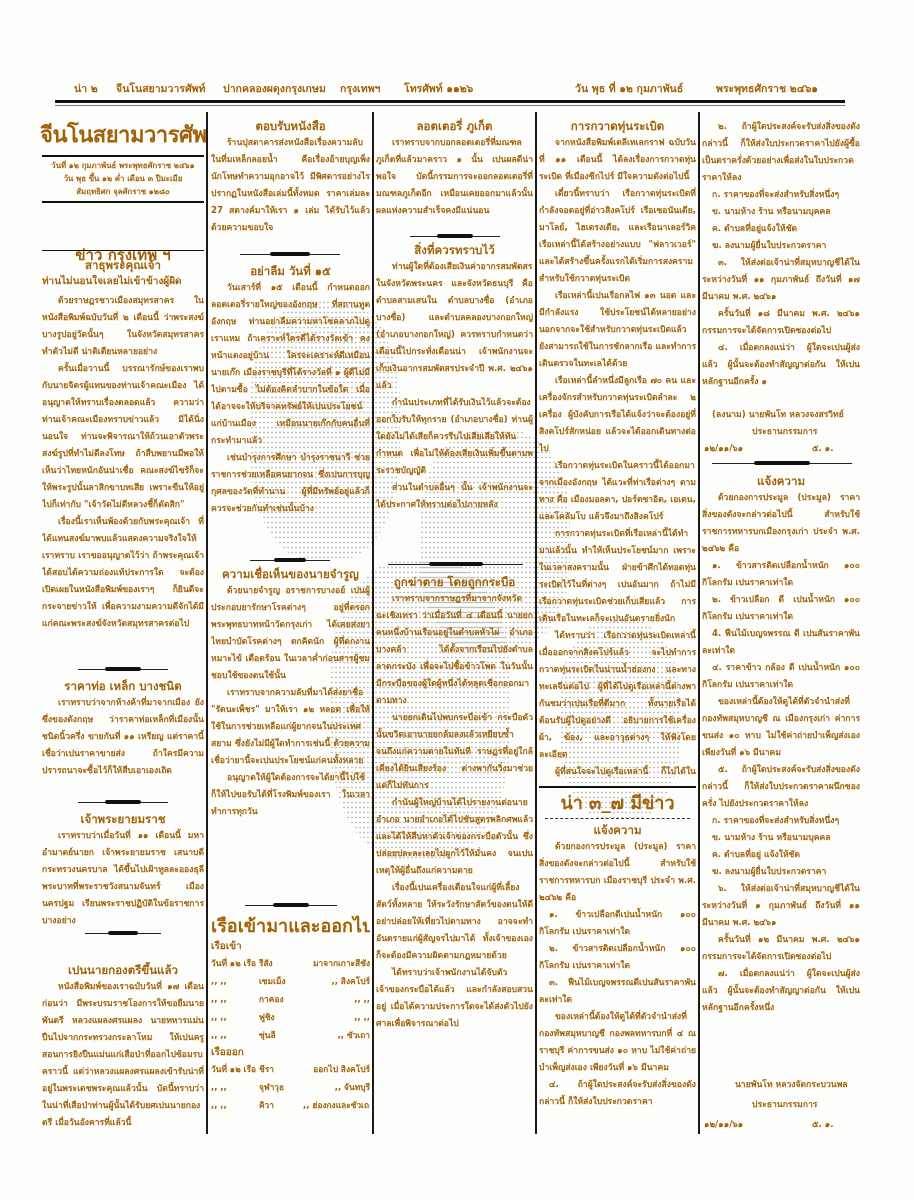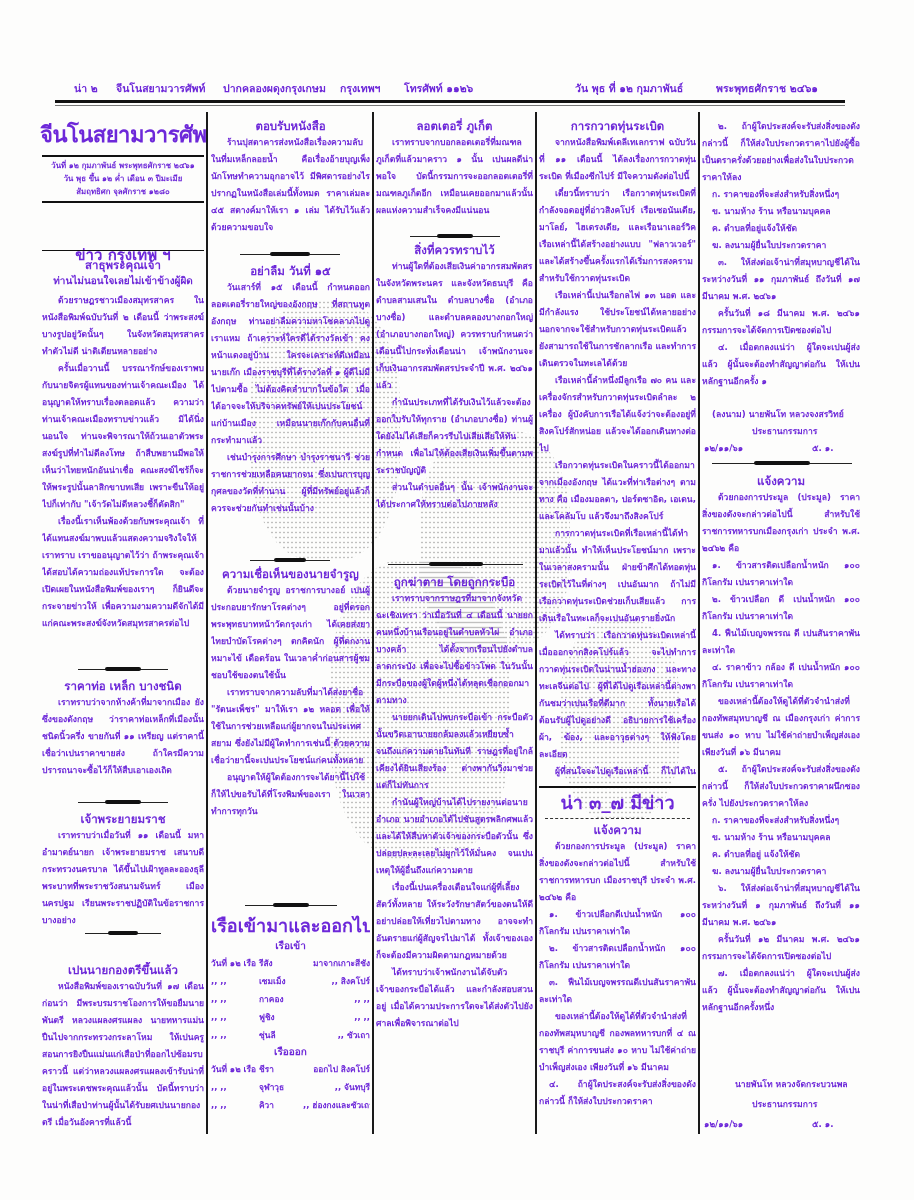--- a/index.html
+++ b/index.html
@@ -1,26 +1,26 @@
 <!DOCTYPE html>
 <html><head>
 <meta charset="utf-8">
 <style>
   html, body { margin: 0; padding: 0; background: #ffffff; }
   body { width: 914px; height: 1200px; overflow: hidden; }
-  .page { position: relative; width: 914px; height: 1200px; background: #fdfdfc; color: #6d28d9;
+  .page { position: relative; width: 914px; height: 1200px; background: #fdfdfc; color: #a16207;
           font-family: "DejaVu Sans", sans-serif; }
   .abs { position: absolute; }
   .hdr { position: absolute; top: 80px; font-size: 10.5px; font-weight: bold; line-height: 16px; white-space: nowrap; }
   .hdr-rule { position: absolute; left: 55px; top: 100px; width: 790px; height: 3px; background: #111; }
   .hdr-rule2 { position: absolute; left: 55px; top: 105px; width: 790px; height: 1px; background: #777; }
   .vrule { position: absolute; top: 112px; width: 2px; height: 1022px; background: #1a1a1a; }
   .blk { position: absolute; overflow: hidden; }
   .h { text-align: center; font-size: 11.5px; font-weight: bold; line-height: 16px; white-space: nowrap; }
-  .sub { text-align: center; font-size: 10px; font-weight: bold; line-height: 16px; white-space: nowrap; }
+  .sub { text-align: left; font-size: 10px; font-weight: bold; line-height: 16px; white-space: nowrap; }
   .p { font-size: 8.6px; font-weight: bold; line-height: 17px; text-align: justify; text-indent: 16px; margin: 0; }
   .p.item { text-indent: 10px; }
   .orn { position: absolute; height: 5px; }
   .orn .line { position: absolute; left: 0; right: 0; top: 2px; height: 1px; background: #222; }
   .orn .mid { position: absolute; left: 30%; right: 30%; top: 0; height: 4px; background: #111; border-radius: 2px; }
   .dash { position: absolute; height: 0; border-top: 1px dashed #333; }
   .masthead { position: absolute; left: 40px; top: 118px; width: 166px; font-size: 22px; font-weight: bold; line-height: 34px;
               white-space: nowrap; overflow: hidden; letter-spacing: -0.5px; }
   .dl { position: absolute; left: 42px; width: 162px; text-align: center; font-size: 7.8px; font-weight: bold; line-height: 13px; white-space: nowrap; overflow: hidden; }
   .thick { position: absolute; height: 2px; background: #111; }
@@ -95,21 +95,21 @@
       <span class="mid"></span>
     </div>
 
   <div class="blk" style="left:42px;top:942px;width:162px;height:200px;margin-top:20px;">
     <div class="h">เปนนายกองตรีขึ้นแล้ว</div>
     <p class="p">หนังสือพิมพ์ของเราฉบับวันที่ ๑๗ เดือนก่อนว่า มีพระบรมราชโองการให้ขอยืมนายพันตรี หลวงแผลงศรแผลง นายทหารแม่นปืนไปจากกระทรวงกระลาโหม ให้เปนครูสอนการยิงปืนแม่นแก่เสือป่าที่ออกไปซ้อมรบคราวนี้ แต่ว่าหลวงแผลงศรแผลงเข้ารับน่าที่อยู่ในพระเดชพระคุณแล้วนั้น บัดนี้ทราบว่าในน่าที่เสือป่าท่านผู้นั้นได้รับยศเปนนายกองตรี เมื่อวันอังคารที่แล้วนี้</p>
   </div>
 
   <div class="blk" style="left:211px;top:118px;width:159px;height:130px;">
     <div class="h">ตอบรับหนังสือ</div>
-    <p class="p">ร้านปุสตาคารส่งหนังสือเรื่องความลับในที่มเหล็กลอยน้ำ คือเรื่องอ้ายบุญเพ็งนักโทษทำความอุกอาจไว้ มีพิศดารอย่างไรปรากฏในหนังสือเล่มนี้ทั้งหมด ราคาเล่มละ ๔๕ สตางค์มาให้เรา ๑ เล่ม ได้รับไว้แล้วด้วยความขอบใจ</p>
+    <p class="p">ร้านปุสตาคารส่งหนังสือเรื่องความลับในที่มเหล็กลอยน้ำ คือเรื่องอ้ายบุญเพ็งนักโทษทำความอุกอาจไว้ มีพิศดารอย่างไรปรากฏในหนังสือเล่มนี้ทั้งหมด ราคาเล่มละ 27 สตางค์มาให้เรา ๑ เล่ม ได้รับไว้แล้วด้วยความขอบใจ</p>
   </div>
   <div class="orn" style="left:240px;top:252px;width:100px;">
       <span class="line"></span>
       <span class="mid"></span>
     </div>
 
   <div class="blk" style="left:211px;top:263px;width:159px;height:290px;">
     <div class="h">อย่าลืม วันที่ ๑๕</div>
     <p class="p">วันเสาร์ที่ ๑๕ เดือนนี้ กำหนดออกลอตเตอรี่รายใหญ่ของอังกฤษ ที่สถานทูตอังกฤษ ท่านอย่าลืมความหาโชคลาภไปดูเราแหม ถ้าเคราะห์ใครดีได้รางวัลเข้า คงหน้าแดงอยู่บ้าน ใครจะเคราะห์ดีเหมือนนายเก๊ก เมืองราชบุรีที่ได้รางวัลที่ ๑ ผู้ดีไม่มีไปตามซื้อ ไม่ต้องคิดลำบากในข้อใด เมื่อได้อาจจะให้บริจาคทรัพย์ให้เปนประโยชน์แก่บ้านเมือง เหมือนนายเก๊กกับคนอื่นที่กระทำมาแล้ว</p>
     <p class="p">เช่นบำรุงการศึกษา บำรุงราชนาวี ช่วยราชการช่วยเหลือคนยากจน ซึ่งเปนการบุญกุศลของวัดที่ทำนาน ผู้ที่มีทรัพย์อยู่แล้วก็ควรจะช่วยกันทำเช่นนั้นบ้าง</p>

